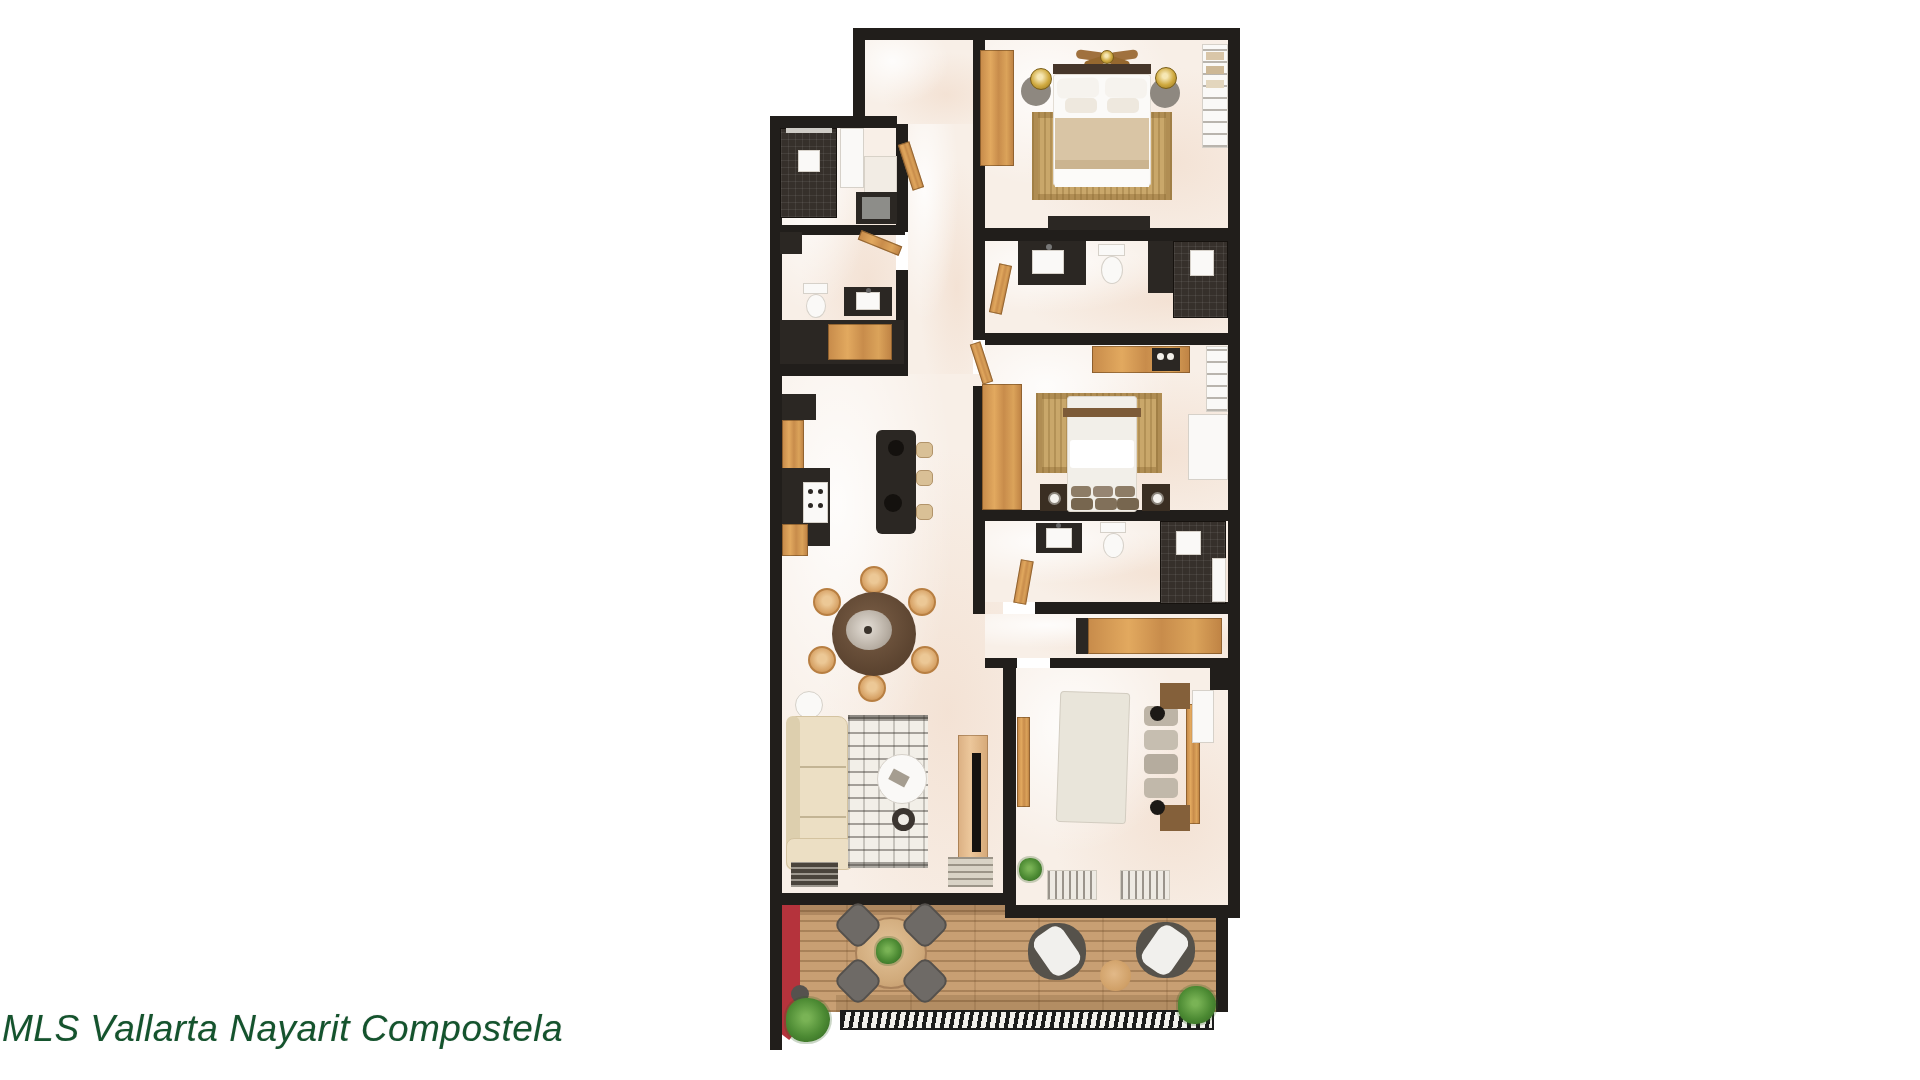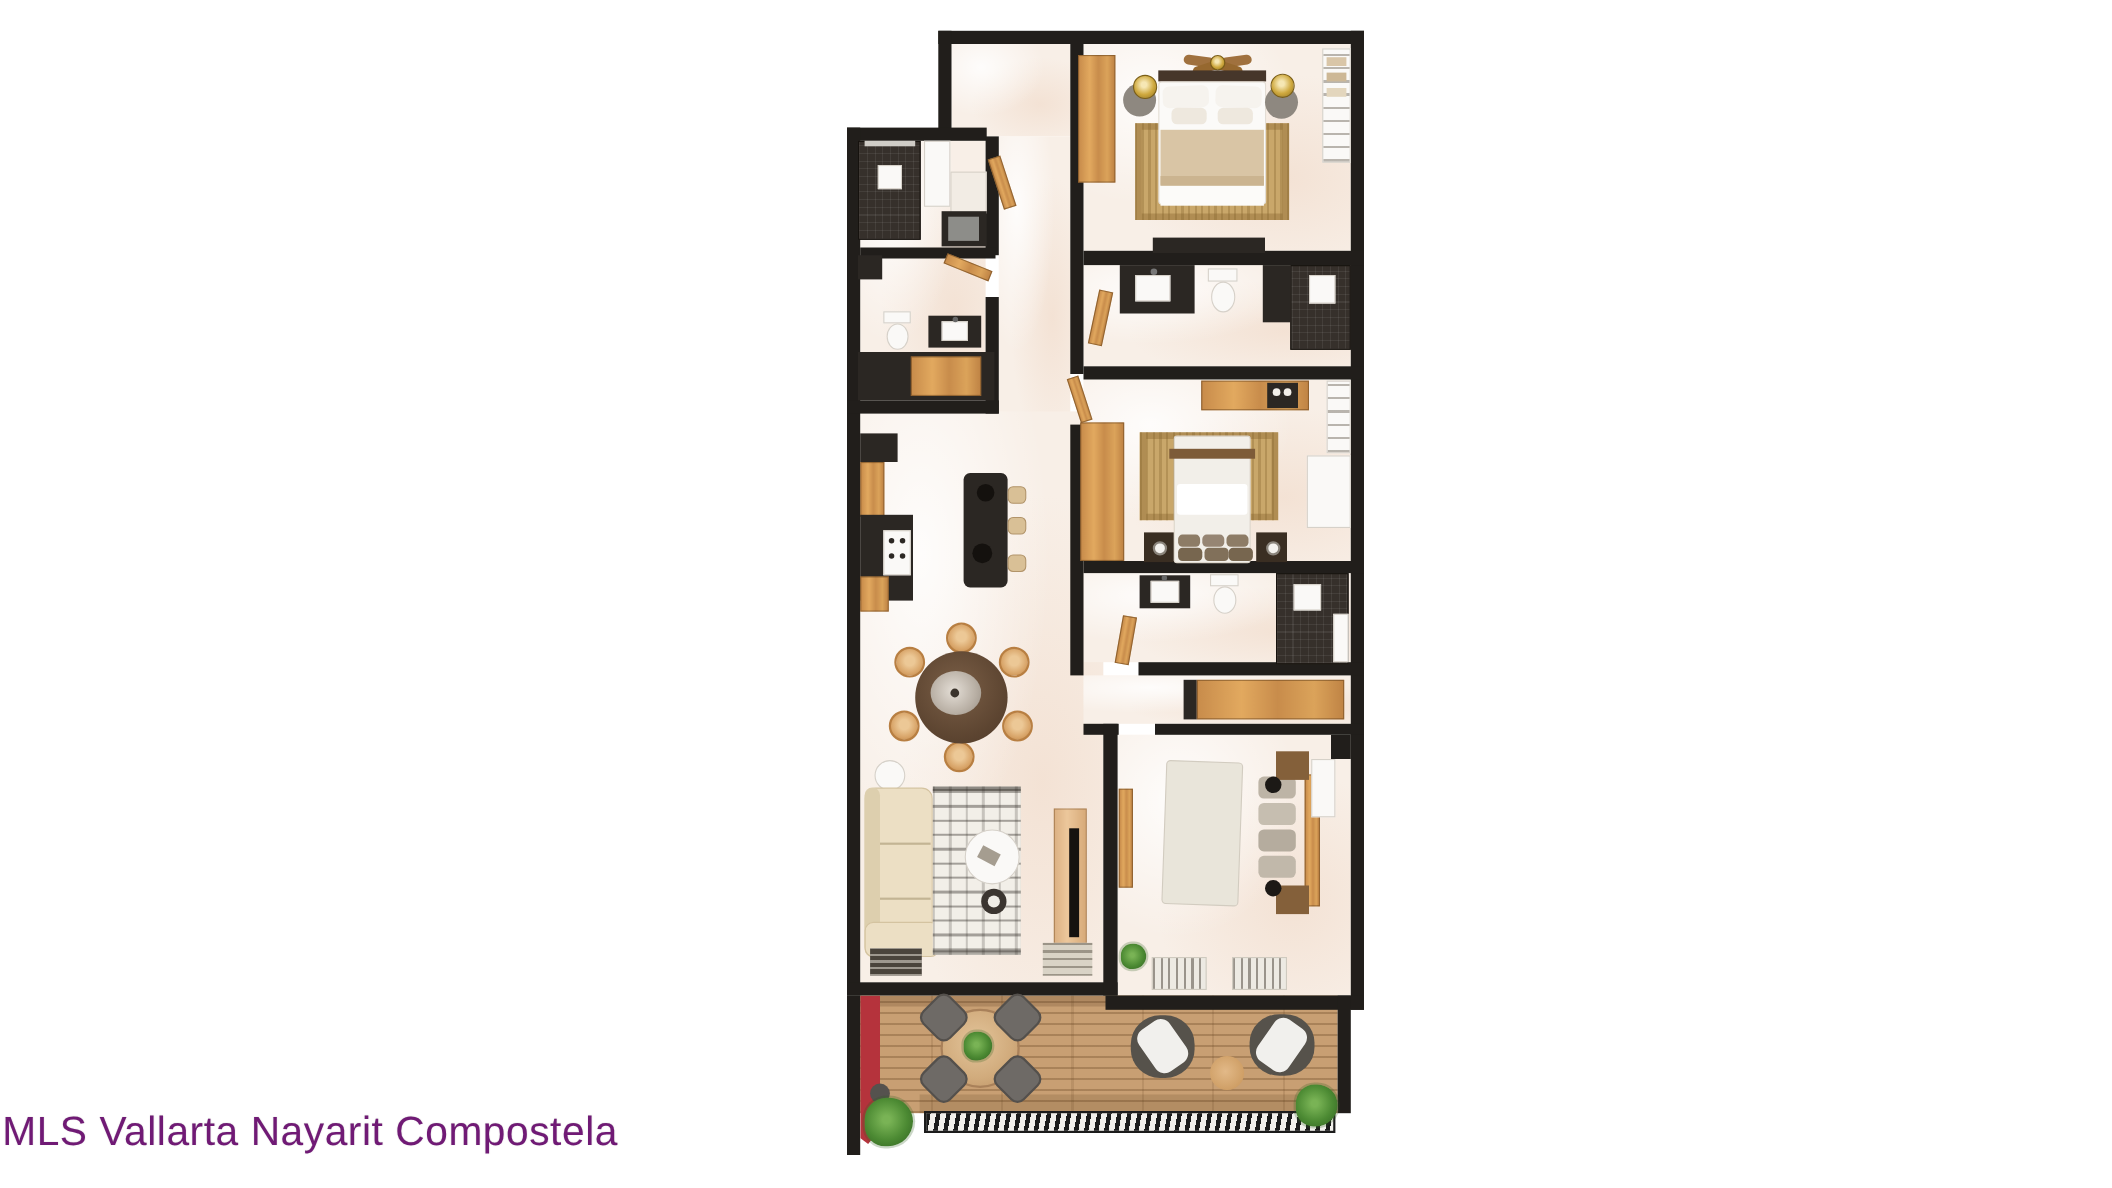--- a/index.html
+++ b/index.html
@@ -257,14 +257,14 @@
       <div class="shape" style="left: 1028px; top: 923px; width: 58px; height: 57px; background: rgb(86, 82, 75); border-radius: 46%;"></div>
       <div class="shape" style="left: 1040px; top: 928px; width: 34px; height: 46px; background: rgb(241, 240, 237); border-radius: 10px; transform: rotate(-35deg);"></div>
       <div class="shape" style="left: 1136px; top: 922px; width: 59px; height: 56px; background: rgb(86, 82, 75); border-radius: 46%;"></div>
       <div class="shape" style="left: 1148px; top: 927px; width: 34px; height: 46px; background: rgb(241, 240, 237); border-radius: 10px; transform: rotate(35deg);"></div>
       <div class="shape" style="left: 1100px; top: 960px; width: 31px; height: 31px; background: radial-gradient(circle at 45% 45%, rgb(226, 185, 136), rgb(207, 159, 102) 70%, rgb(184, 131, 78)); border-radius: 50%;"></div>
       <div class="shape hatch" style="left: 840px; top: 1010px; width: 374px; height: 20px;"></div>
       <div class="shape" style="left: 791px; top: 985px; width: 18px; height: 18px; background: rgb(85, 82, 78); border-radius: 50%;"></div>
       <div class="shape plant" style="left: 786px; top: 998px; width: 44px; height: 44px;"></div>
       <div class="shape plant" style="left: 1178px; top: 986px; width: 38px; height: 38px;"></div>
     </div>
-  <div class="watermark" style="color: #701a75;">MLS Vallarta Nayarit Compostela</div>
+  <div class="watermark" style="color: #14532d; font-style: italic;">MLS Vallarta Nayarit Compostela</div>
 </div>
 
 </body></html>

